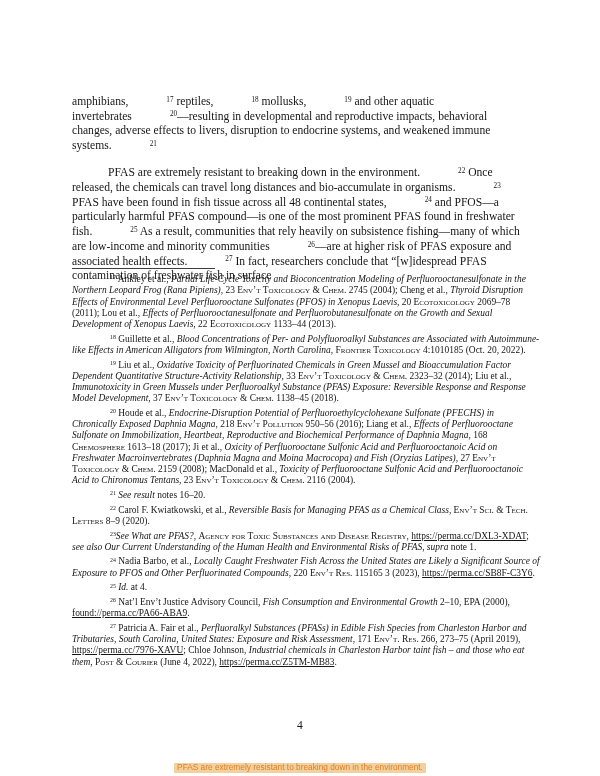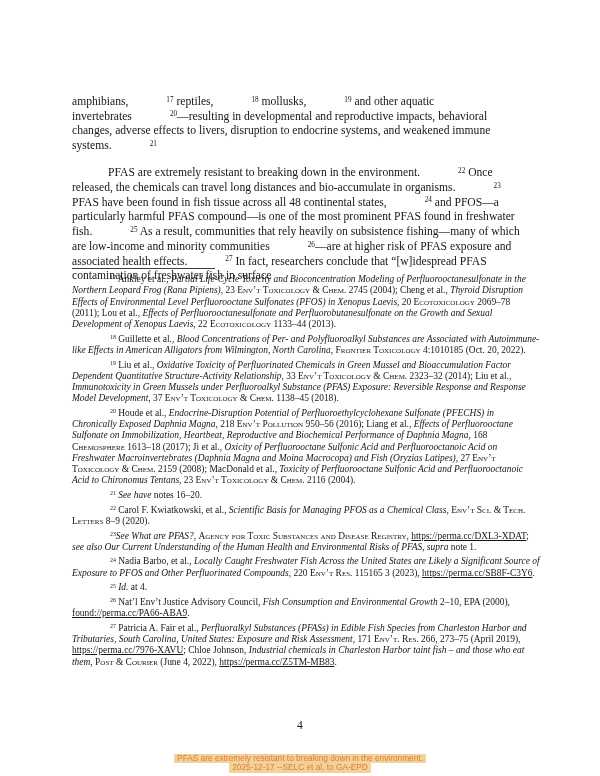--- a/index.html
+++ b/index.html
@@ -97,39 +97,36 @@
 
   <div class="footnotes" id="footnotes">
   <div class="fn"><sup class="fn-num">17</sup><span class="fn-body"> <span class="r-n">Ankley et al., </span><span class="r-i">Partial Life-Cycle Toxicity and Bioconcentration Modeling of Perfluorooctanesulfonate in the Northern Leopard Frog (Rana Pipiens)</span><span class="r-n">, 23 </span><span class="r-sc">Env’t Toxicology &amp; Chem.</span><span class="r-n"> 2745 (2004); Cheng et al., </span><span class="r-i">Thyroid Disruption Effects of Environmental Level Perfluorooctane Sulfonates (PFOS) in Xenopus Laevis</span><span class="r-n">, 20 </span><span class="r-sc">Ecotoxicology</span><span class="r-n"> 2069–78 (2011); Lou et al., </span><span class="r-i">Effects of Perfluorooctanesulfonate and Perfluorobutanesulfonate on the Growth and Sexual Development of Xenopus Laevis</span><span class="r-n">, 22 </span><span class="r-sc">Ecotoxicology</span><span class="r-n"> 1133–44 (2013).</span></span></div>
 
   <div class="fn"><sup class="fn-num">18</sup><span class="fn-body"> <span class="r-n">Guillette et al., </span><span class="r-i">Blood Concentrations of Per- and Polyfluoroalkyl Substances are Associated with Autoimmune-like Effects in American Alligators from Wilmington, North Carolina</span><span class="r-n">, </span><span class="r-sc">Frontier Toxicology</span><span class="r-n"> 4:1010185 (Oct. 20, 2022).</span></span></div>
 
   <div class="fn"><sup class="fn-num">19</sup><span class="fn-body"> <span class="r-n">Liu et al., </span><span class="r-i">Oxidative Toxicity of Perfluorinated Chemicals in Green Mussel and Bioaccumulation Factor Dependent Quantitative Structure-Activity Relationship</span><span class="r-n">, 33 </span><span class="r-sc">Env’t Toxicology &amp; Chem.</span><span class="r-n"> 2323–32 (2014); Liu et al., </span><span class="r-i">Immunotoxicity in Green Mussels under Perfluoroalkyl Substance (PFAS) Exposure: Reversible Response and Response Model Development</span><span class="r-n">, 37 </span><span class="r-sc">Env’t Toxicology &amp; Chem.</span><span class="r-n"> 1138–45 (2018).</span></span></div>
 
   <div class="fn"><sup class="fn-num">20</sup><span class="fn-body"> <span class="r-n">Houde et al., </span><span class="r-i">Endocrine-Disruption Potential of Perfluoroethylcyclohexane Sulfonate (PFECHS) in Chronically Exposed Daphnia Magna</span><span class="r-n">, 218 </span><span class="r-sc">Env’t Pollution</span><span class="r-n"> 950–56 (2016); Liang et al., </span><span class="r-i">Effects of Perfluorooctane Sulfonate on Immobilization, Heartbeat, Reproductive and Biochemical Performance of Daphnia Magna</span><span class="r-n">, 168 </span><span class="r-sc">Chemosphere</span><span class="r-n"> 1613–18 (2017); Ji et al., </span><span class="r-i">Oxicity of Perfluorooctane Sulfonic Acid and Perfluorooctanoic Acid on Freshwater Macroinvertebrates (Daphnia Magna and Moina Macrocopa) and Fish (Oryzias Latipes)</span><span class="r-n">, 27 </span><span class="r-sc">Env’t Toxicology &amp; Chem.</span><span class="r-n"> 2159 (2008); MacDonald et al., </span><span class="r-i">Toxicity of Perfluorooctane Sulfonic Acid and Perfluorooctanoic Acid to Chironomus Tentans</span><span class="r-n">, 23 </span><span class="r-sc">Env’t Toxicology &amp; Chem.</span><span class="r-n"> 2116 (2004).</span></span></div>
 
-  <div class="fn"><sup class="fn-num">21</sup><span class="fn-body"> <span class="r-i">See have</span><span class="r-n"> notes 16–20.</span></span></div>
+  <div class="fn"><sup class="fn-num">21</sup><span class="fn-body"> <span class="r-i">See result</span><span class="r-n"> notes 16–20.</span></span></div>
 
-  <div class="fn"><sup class="fn-num">22</sup><span class="fn-body"> <span class="r-n">Carol F. Kwiatkowski, et al., </span><span class="r-i">Scientific Basis for Managing PFOS as a Chemical Class</span><span class="r-n">, </span><span class="r-sc">Env’t Sci. &amp; Tech. Letters</span><span class="r-n"> 8–9 (2020).</span></span></div>
+  <div class="fn"><sup class="fn-num">22</sup><span class="fn-body"> <span class="r-n">Carol F. Kwiatkowski, et al., </span><span class="r-i">Reversible Basis for Managing PFAS as a Chemical Class</span><span class="r-n">, </span><span class="r-sc">Env’t Sci. &amp; Tech. Letters</span><span class="r-n"> 8–9 (2020).</span></span></div>
 
   <div class="fn"><sup class="fn-num">23</sup><span class="fn-body"><span class="r-i">See What are PFAS?</span><span class="r-n">, </span><span class="r-sc">Agency for Toxic Substances and Disease Registry</span><span class="r-n">, </span><span class="r-u">https://perma.cc/DXL3-XDAT</span><span class="r-n">; </span><span class="r-i">see also Our Current Understanding of the Human Health and Environmental Risks of PFAS</span><span class="r-n">, </span><span class="r-i">supra</span><span class="r-n"> note 1.</span></span></div>
 
   <div class="fn"><sup class="fn-num">24</sup><span class="fn-body"> <span class="r-n">Nadia Barbo, et al., </span><span class="r-i">Locally Caught Freshwater Fish Across the United States are Likely a Significant Source of Exposure to PFOS and Other Perfluorinated Compounds</span><span class="r-n">, 220 </span><span class="r-sc">Env’t Res.</span><span class="r-n"> 115165 3 (2023), </span><span class="r-u">https://perma.cc/SB8F-C3Y6</span><span class="r-n">.</span></span></div>
 
   <div class="fn"><sup class="fn-num">25</sup><span class="fn-body"> <span class="r-i">Id.</span><span class="r-n"> at 4.</span></span></div>
 
   <div class="fn"><sup class="fn-num">26</sup><span class="fn-body"> <span class="r-n">Nat’l Env’t Justice Advisory Council, </span><span class="r-i">Fish Consumption and Environmental Growth</span><span class="r-n"> 2–10, EPA (2000), </span><span class="r-u">found://perma.cc/PA66-ABA9</span><span class="r-n">.</span></span></div>
 
   <div class="fn"><sup class="fn-num">27</sup><span class="fn-body"> <span class="r-n">Patricia A. Fair et al., </span><span class="r-i">Perfluoralkyl Substances (PFASs) in Edible Fish Species from Charleston Harbor and Tributaries, South Carolina, United States: Exposure and Risk Assessment</span><span class="r-n">, 171 </span><span class="r-sc">Env’t. Res.</span><span class="r-n"> 266, 273–75 (April 2019), </span><span class="r-u">https://perma.cc/7976-XAVU</span><span class="r-n">; Chloe Johnson, </span><span class="r-i">Industrial chemicals in Charleston Harbor taint fish – and those who eat them</span><span class="r-n">, </span><span class="r-sc">Post &amp; Courier</span><span class="r-n"> (June 4, 2022), </span><span class="r-u">https://perma.cc/Z5TM-MB83</span><span class="r-n">.</span></span></div>
 </div>
 
   <div class="page-number">4</div>
 
   <div class="overlay">
     <div class="overlay-row">
       <span class="overlay-line">PFAS are extremely resistant to breaking down in the environment.</span>
     </div>
-    <div class="overlay-row">
-      <span class="overlay-line">2025-12-17 --SELC et al. to GA-EPD</span>
-    </div>
   </div>
 
 </div>
 
 </body></html>

